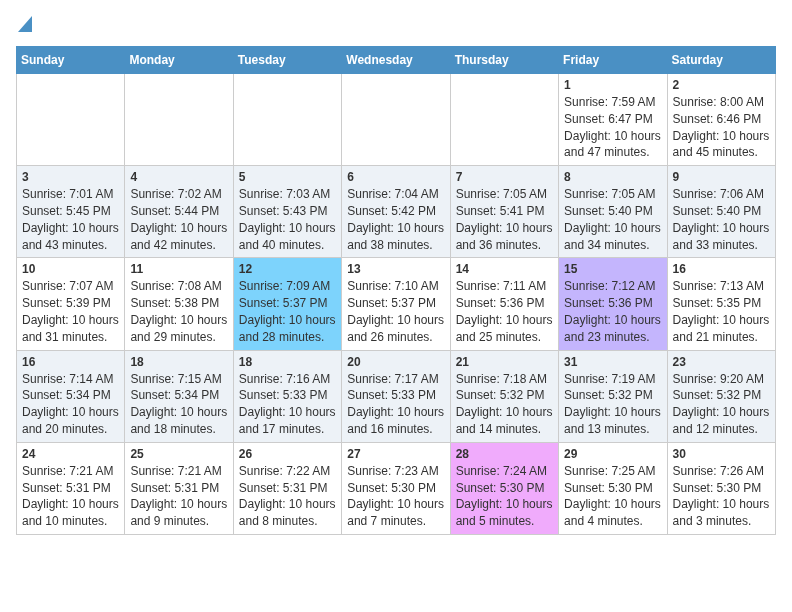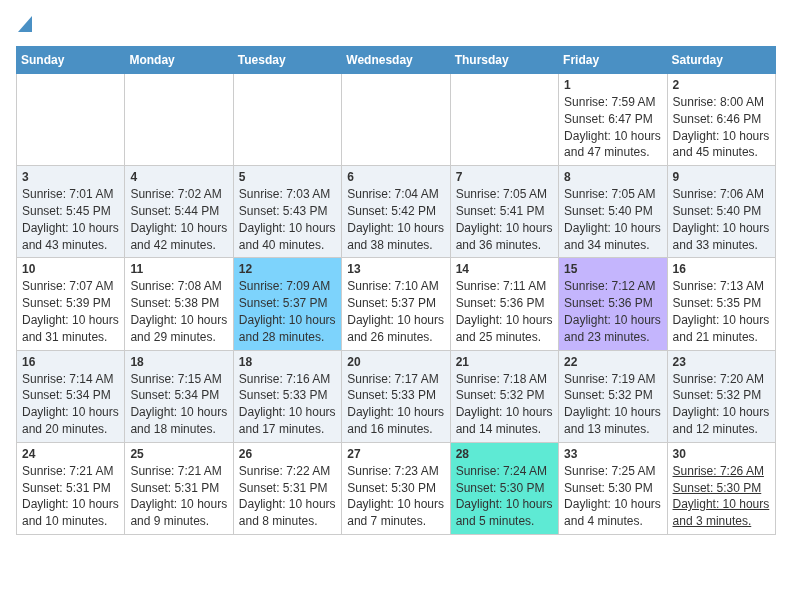--- a/index.html
+++ b/index.html
@@ -250,28 +250,28 @@
 Sunset: 5:33 PM
 Daylight: 10 hours and 16 minutes.</div>
           </td>
           <td style="background: rgb(237, 242, 247);">
             <span class="day-num">21</span>
             <div class="day-info" style="white-space: pre-line;">Sunrise: 7:18 AM
 Sunset: 5:32 PM
 Daylight: 10 hours and 14 minutes.</div>
           </td>
           <td style="background: rgb(237, 242, 247);">
-            <span class="day-num">22</span>
+            <span class="day-num">31</span>
             <div class="day-info" style="white-space: pre-line;">Sunrise: 7:19 AM
 Sunset: 5:32 PM
 Daylight: 10 hours and 13 minutes.</div>
           </td>
           <td style="background: rgb(237, 242, 247);">
             <span class="day-num">23</span>
-            <div class="day-info" style="white-space: pre-line;">Sunrise: 7:20 AM
+            <div class="day-info" style="white-space: pre-line;">Sunrise: 9:20 AM
 Sunset: 5:32 PM
 Daylight: 10 hours and 12 minutes.</div>
           </td>
         </tr>
         <tr class="row-odd">
           <td style="background: rgb(255, 255, 255);">
             <span class="day-num">24</span>
             <div class="day-info" style="white-space: pre-line;">Sunrise: 7:21 AM
 Sunset: 5:31 PM
 Daylight: 10 hours and 10 minutes.</div>
@@ -287,34 +287,34 @@
             <div class="day-info" style="white-space: pre-line;">Sunrise: 7:22 AM
 Sunset: 5:31 PM
 Daylight: 10 hours and 8 minutes.</div>
           </td>
           <td style="background: rgb(255, 255, 255);">
             <span class="day-num">27</span>
             <div class="day-info" style="white-space: pre-line;">Sunrise: 7:23 AM
 Sunset: 5:30 PM
 Daylight: 10 hours and 7 minutes.</div>
           </td>
-          <td style="background: #5eead4;">
+          <td style="background: #f0abfc;">
             <span class="day-num">28</span>
             <div class="day-info" style="white-space: pre-line;">Sunrise: 7:24 AM
 Sunset: 5:30 PM
 Daylight: 10 hours and 5 minutes.</div>
           </td>
           <td style="background: rgb(255, 255, 255);">
-            <span class="day-num">33</span>
+            <span class="day-num">29</span>
             <div class="day-info" style="white-space: pre-line;">Sunrise: 7:25 AM
 Sunset: 5:30 PM
 Daylight: 10 hours and 4 minutes.</div>
           </td>
           <td style="background: rgb(255, 255, 255);">
             <span class="day-num">30</span>
-            <div class="day-info" style="white-space: pre-line; text-decoration: underline;">Sunrise: 7:26 AM
+            <div class="day-info" style="white-space: pre-line;">Sunrise: 7:26 AM
 Sunset: 5:30 PM
 Daylight: 10 hours and 3 minutes.</div>
           </td>
         </tr>
       </tbody>
   </table>
 </div>
 
 </body></html>

